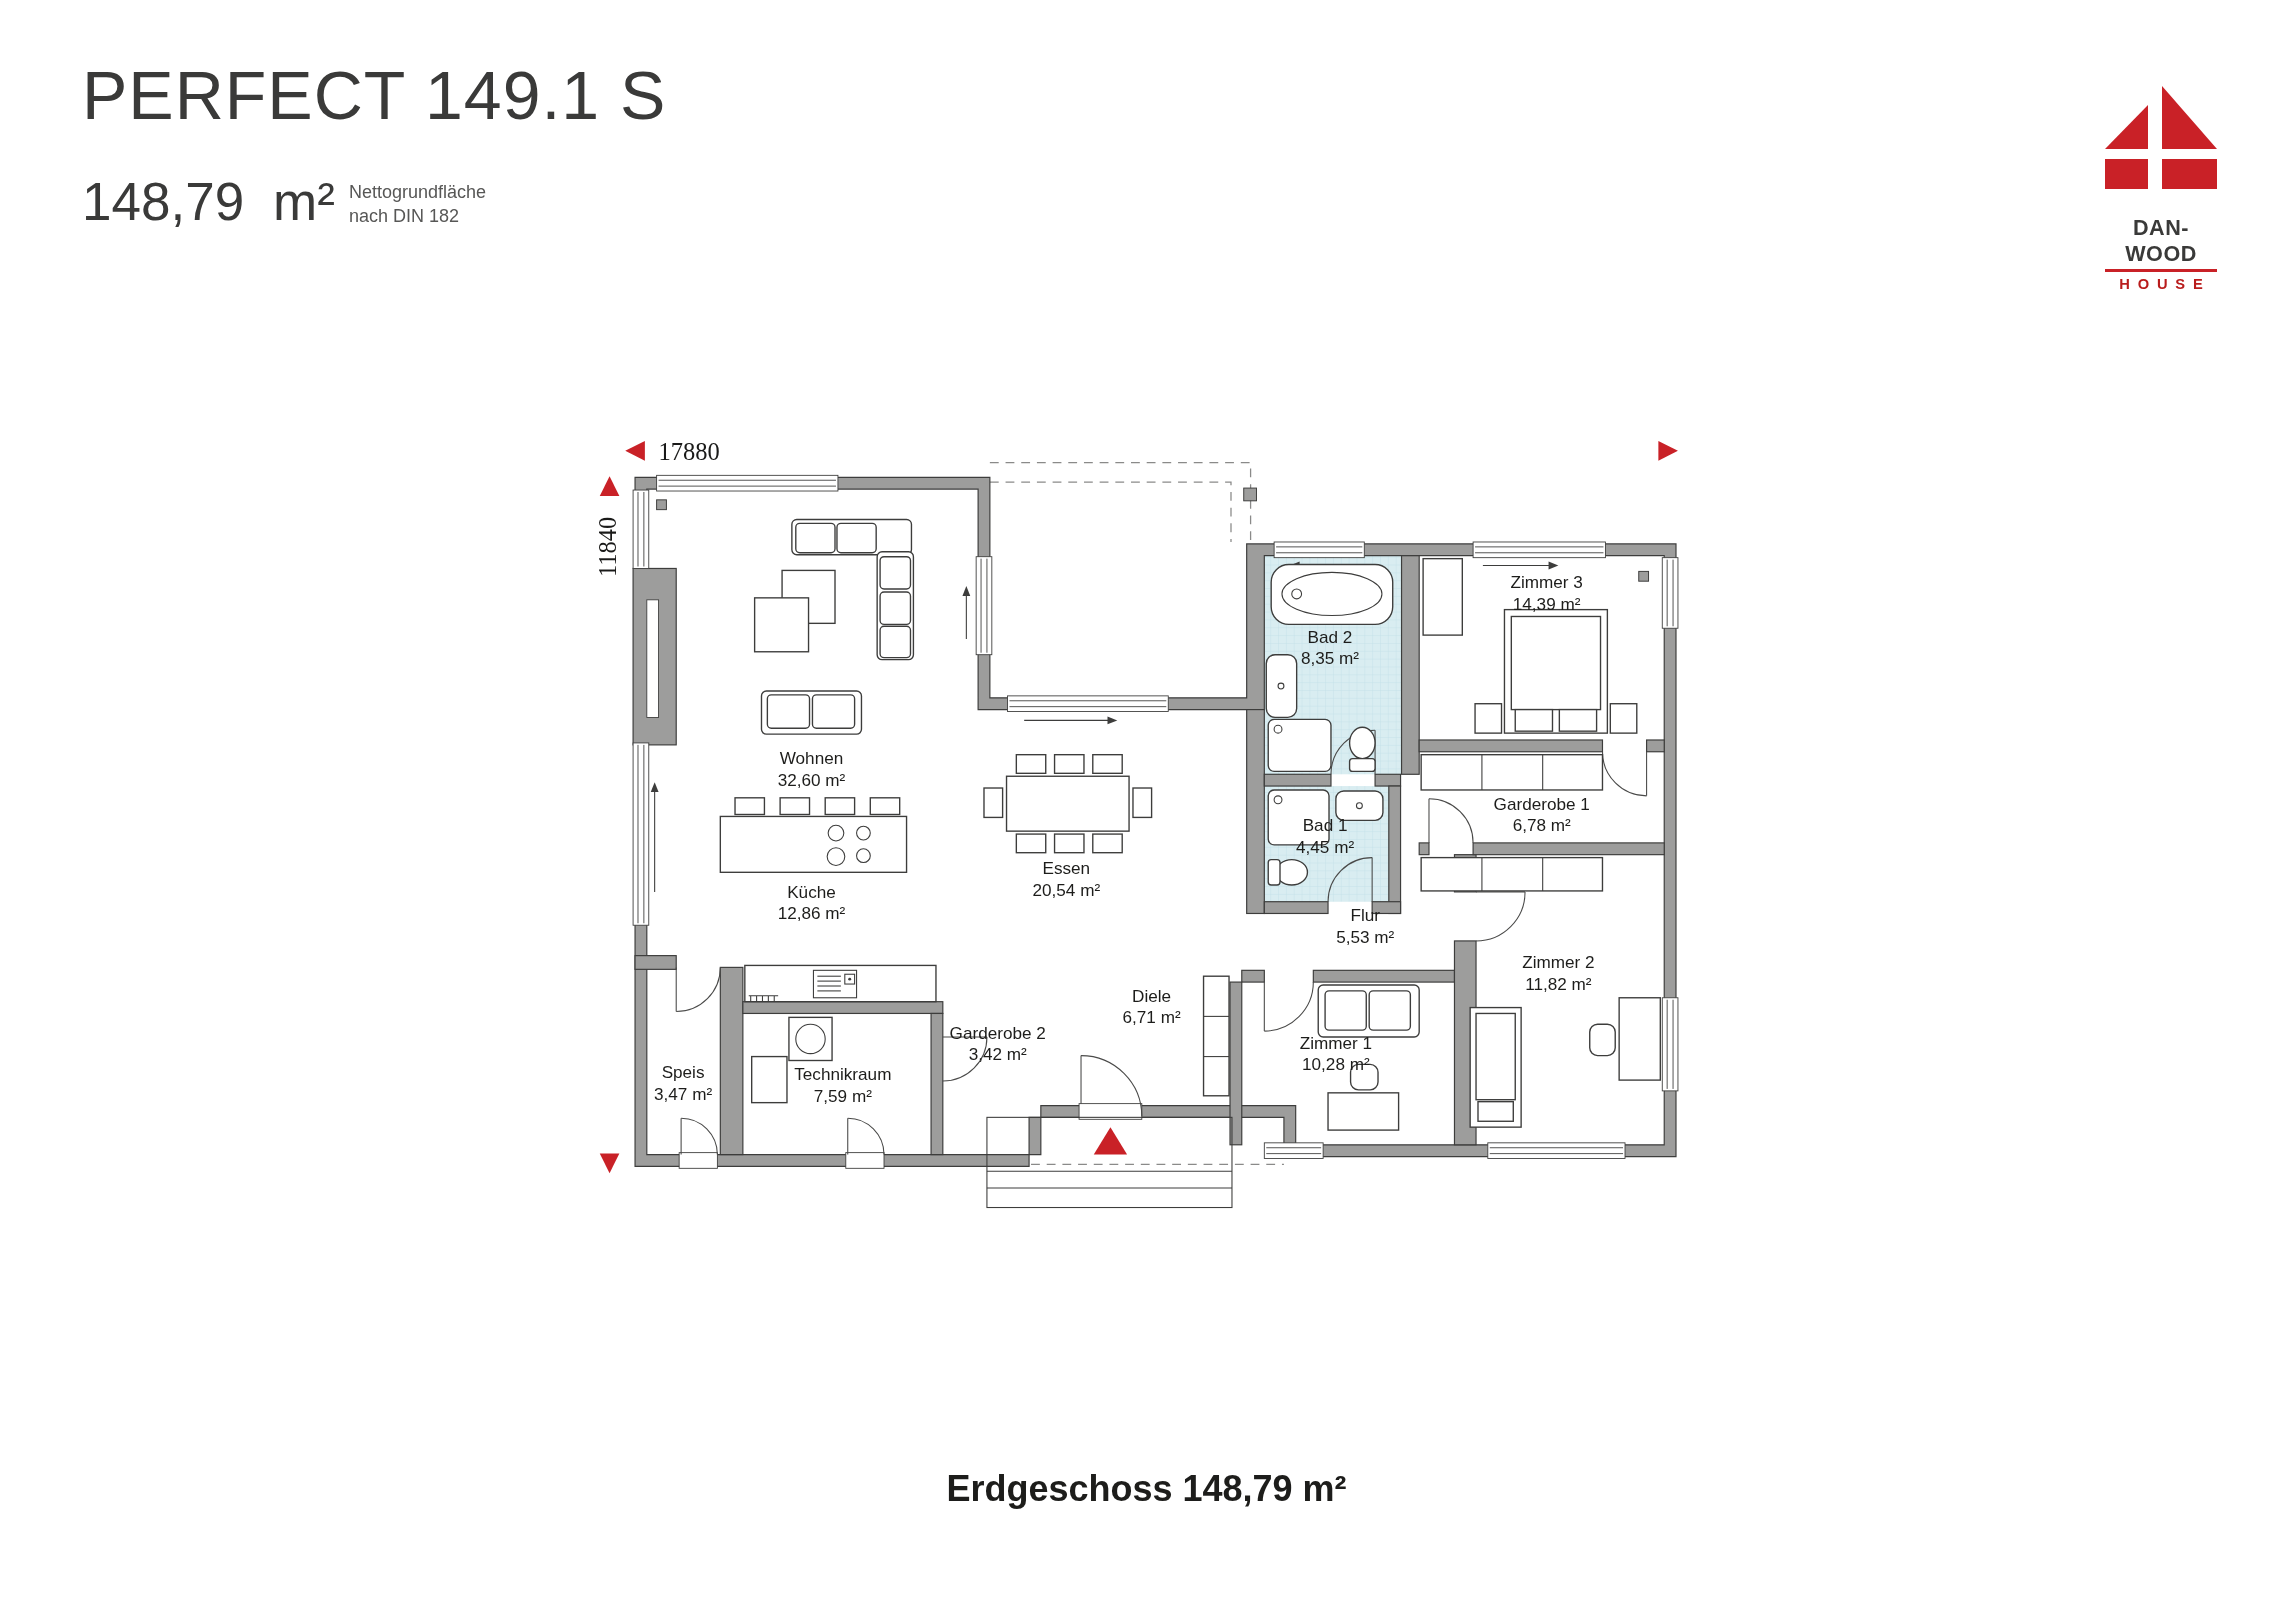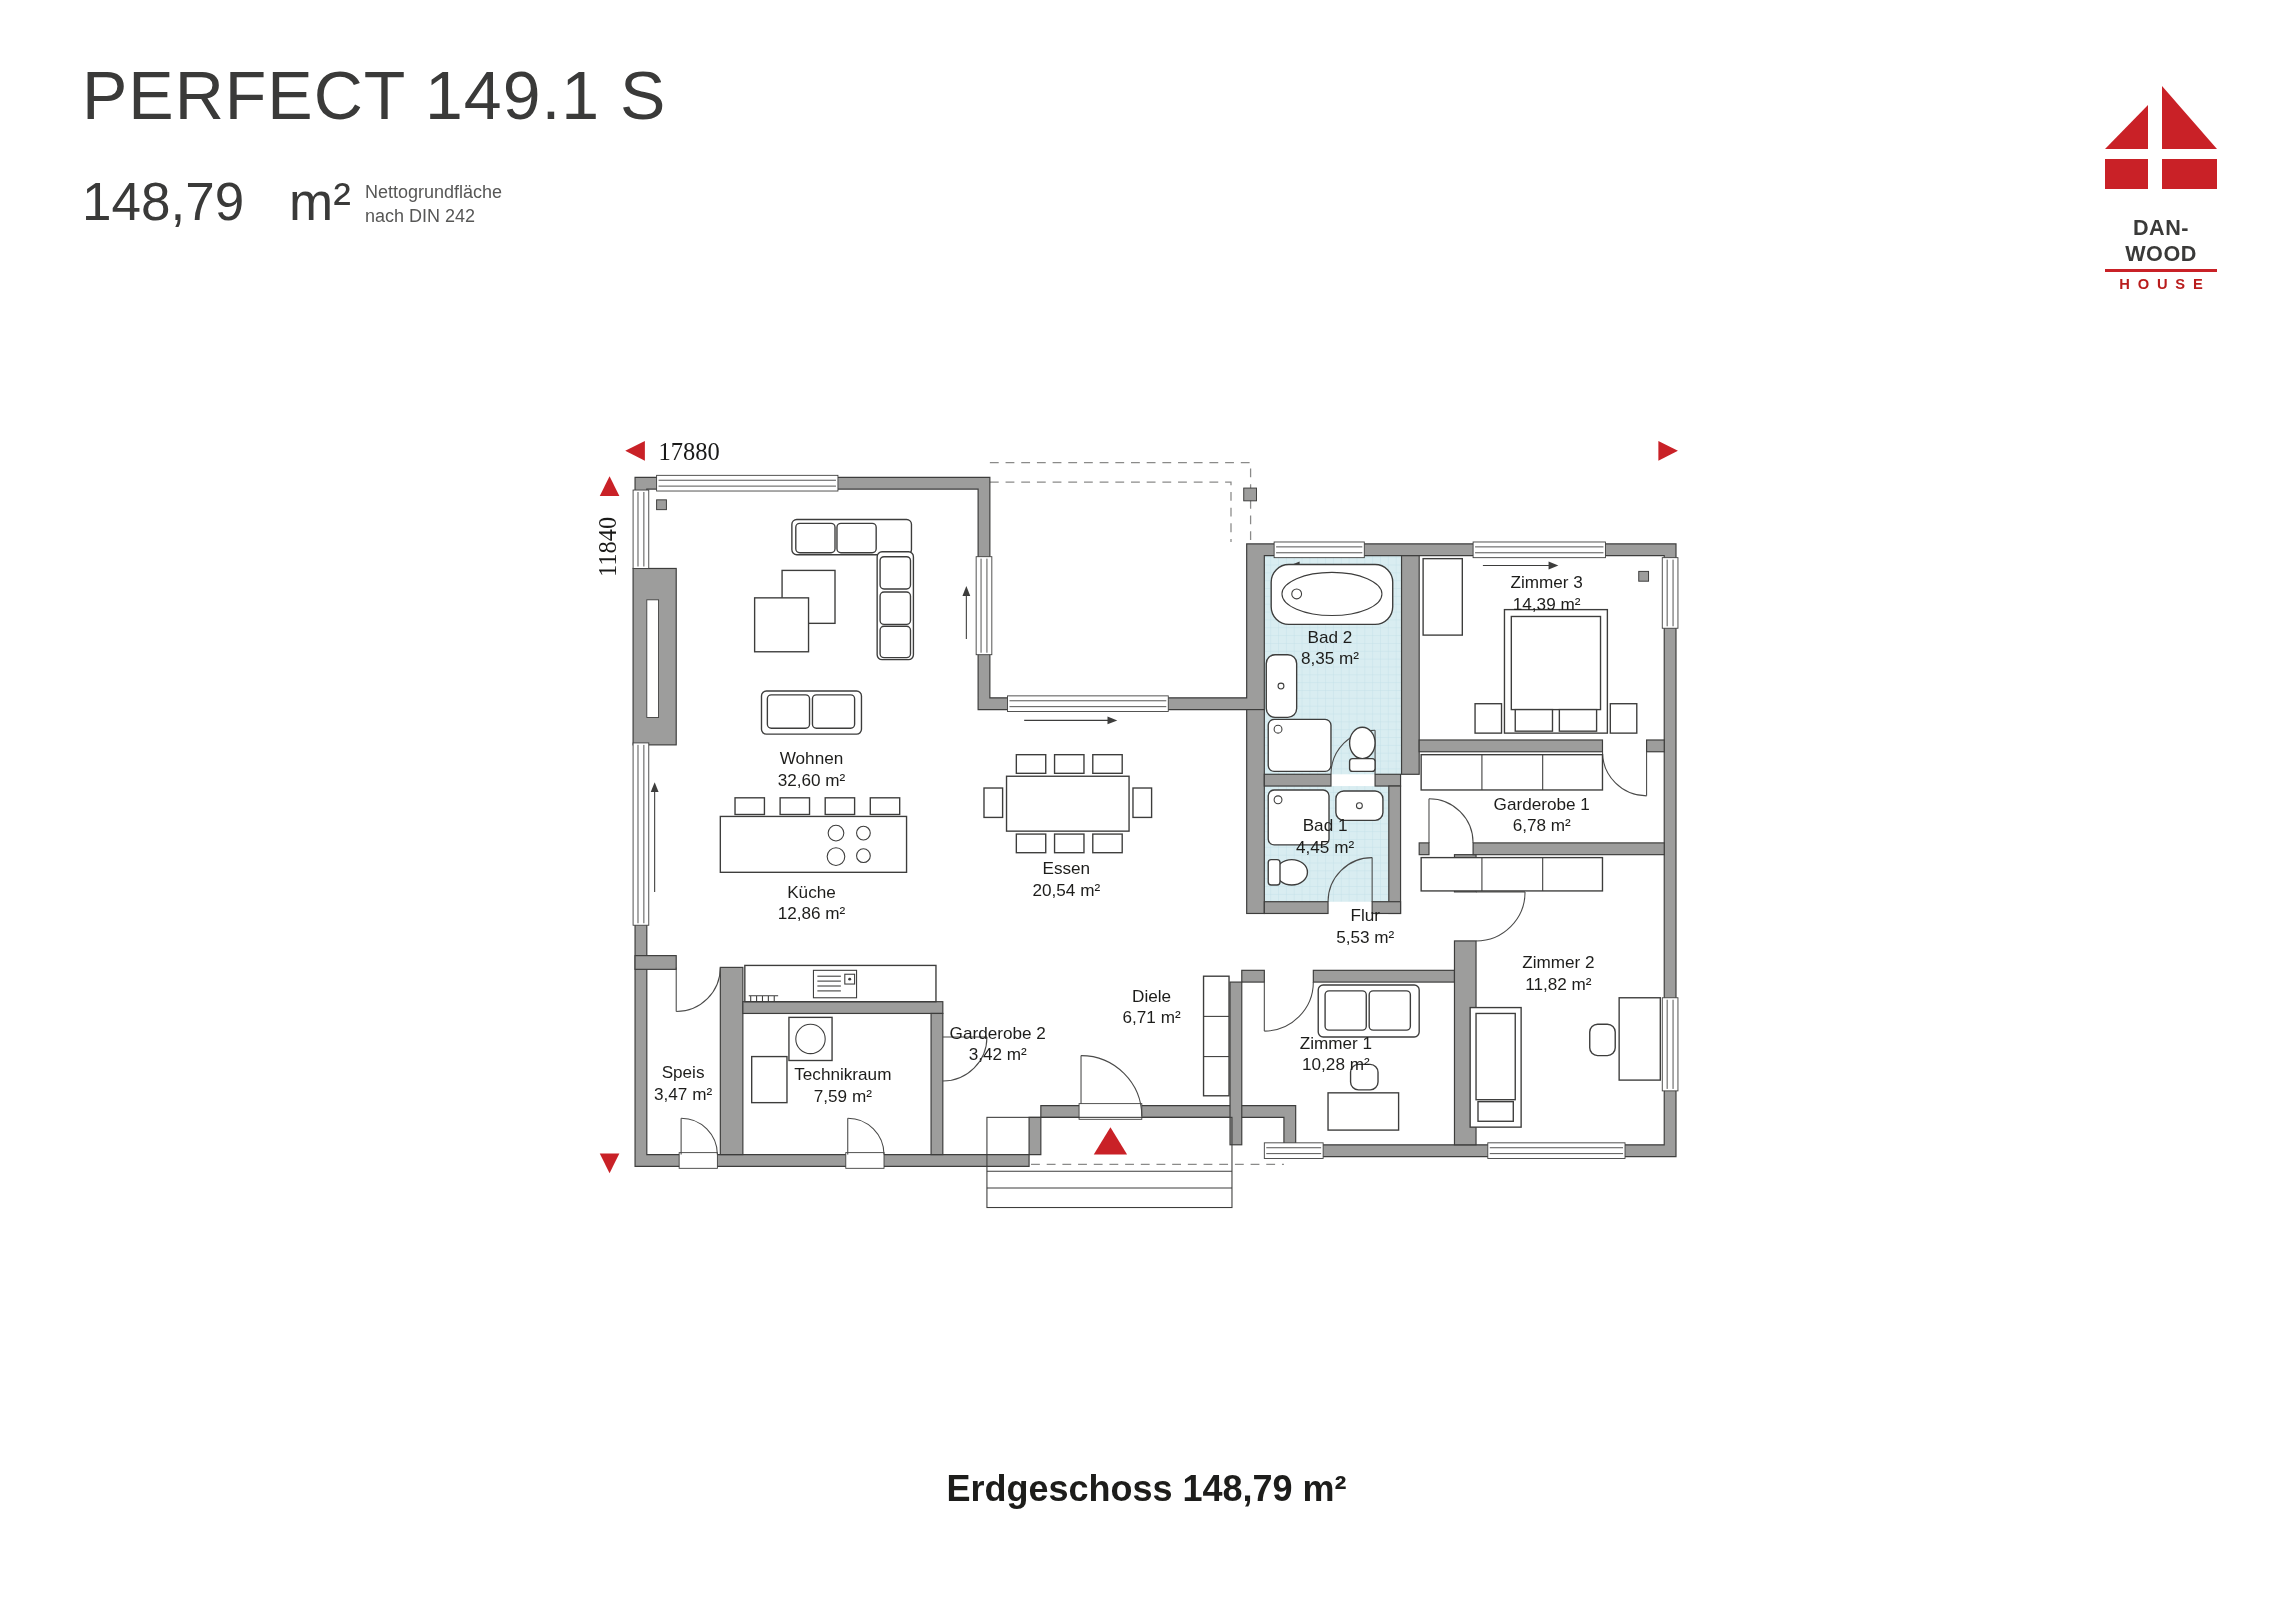--- a/index.html
+++ b/index.html
@@ -5,21 +5,21 @@
   :root{
     --red:#c92127; --wall:#9d9d9c; --tile:#d9edf1; --ln:#3d3d3c; --txt:#1d1d1b; --note:#575756;
   }
   *{box-sizing:border-box}
   body{margin:0;width:2293px;height:1621px;position:relative;background:#fff;
        font-family:"Liberation Sans",sans-serif;color:var(--txt);overflow:hidden}
   .header{position:absolute;left:82px;top:61px}
   .title{font-size:68px;font-weight:500;letter-spacing:1px;color:#3a3a39;line-height:1}
   .arealine{position:absolute;left:82px;top:174px;display:flex;align-items:center}
   .area-value{font-size:53px;font-weight:400;color:#3a3a39;line-height:1}
-  .area-unit{font-size:53px;font-weight:400;color:#3a3a39;line-height:1;margin-left:45px}
+  .area-unit{font-size:53px;font-weight:400;color:#3a3a39;line-height:1;margin-left:29px}
   .area-note{margin-left:14px;font-size:18px;color:var(--note);line-height:1.35;padding-top:5.9px}
   .logo{position:absolute;left:2105px;top:73px;width:112px;text-align:center}
   .logo-brand{font-size:21.6px;font-weight:600;color:#3a3a39;letter-spacing:0.5px;margin-top:22px}
   .logo-line{height:2.9px;background:var(--red);margin:2px 0 3.9px}
   .logo-word{font-size:14.7px;font-weight:600;color:#b91c1c;letter-spacing:7.8px;margin-right:-7.8px}
   .plan{position:absolute;left:588px;top:431px}
   .footer{position:absolute;left:0;right:0;top:1468px;text-align:center;
           font-size:36px;font-weight:700;color:var(--txt)}
   
   .wall{fill:var(--wall);stroke:var(--ln);stroke-width:1.2}
@@ -38,21 +38,21 @@
 <body>
 
 <div class="header">
   <div class="title">PERFECT 149.1 S</div>
 </div>
 <div class="arealine">
   <span class="area-value">148,79</span>
   <span class="area-unit">m²</span>
   <span class="area-note">
     <div>Nettogrundfläche</div>
-    <div>nach DIN 242</div>
+    <div>nach DIN 182</div>
   </span>
 </div>
 
 <div class="logo">
   <svg width="112" height="116" viewBox="0 0 112 116">
     <polygon points="0,76 43,32 43,76" fill="#c92127"></polygon>
     <polygon points="57,13 57,76 112,76" fill="#c92127"></polygon>
     <rect x="0" y="86" width="43" height="30" fill="#c92127"></rect>
     <rect x="57" y="86" width="55" height="30" fill="#c92127"></rect>
   </svg>

